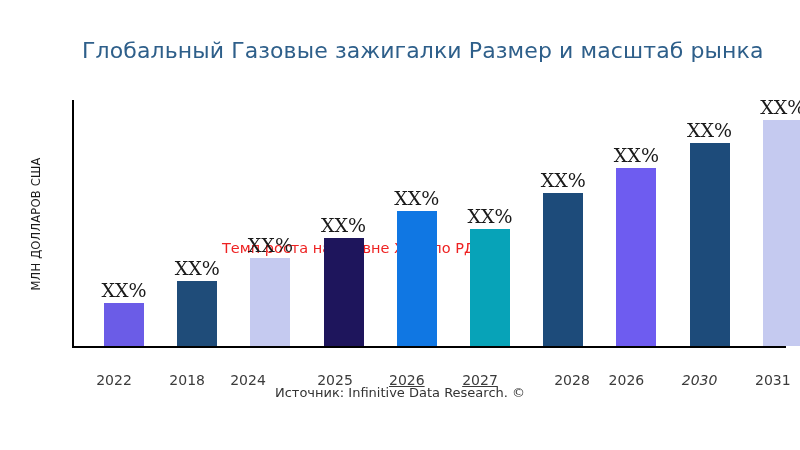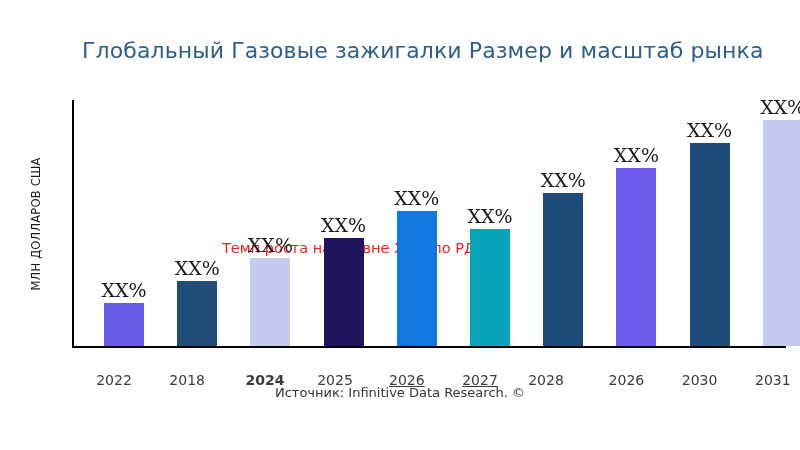--- a/index.html
+++ b/index.html
@@ -180,25 +180,25 @@
         <div class="bar-group" style="left: 690.8px;">
           <div class="bar-label">XX%</div>
           <div class="bar-rect" style="height: 226.055px; background: rgb(197, 202, 240);"></div>
         </div>
       </div>
   </div>
 
   <div id="ticks-layer">
       <div class="tick-label" style="left: 94px;">2022</div>
       <div class="tick-label" style="left: 167.2px;">2018</div>
-      <div class="tick-label" style="left: 245px; font-weight: bold;">2024</div>
+      <div class="tick-label" style="left: 228px;">2024</div>
       <div class="tick-label" style="left: 315px;">2025</div>
       <div class="tick-label" style="left: 386.8px; text-decoration: underline;">2026</div>
       <div class="tick-label" style="left: 460px; text-decoration: underline;">2027</div>
-      <div class="tick-label" style="left: 526px;">2028</div>
+      <div class="tick-label" style="left: 552px;">2028</div>
       <div class="tick-label" style="left: 606.4px;">2026</div>
-      <div class="tick-label" style="left: 679.6px;">2030</div>
+      <div class="tick-label" style="left: 679.6px; font-style: italic;">2030</div>
       <div class="tick-label" style="left: 752.8px;">2031</div>
     </div>
 
   <div id="source-note">Источник: Infinitive Data Research. ©</div>
 
 </div>
 
 </body></html>

